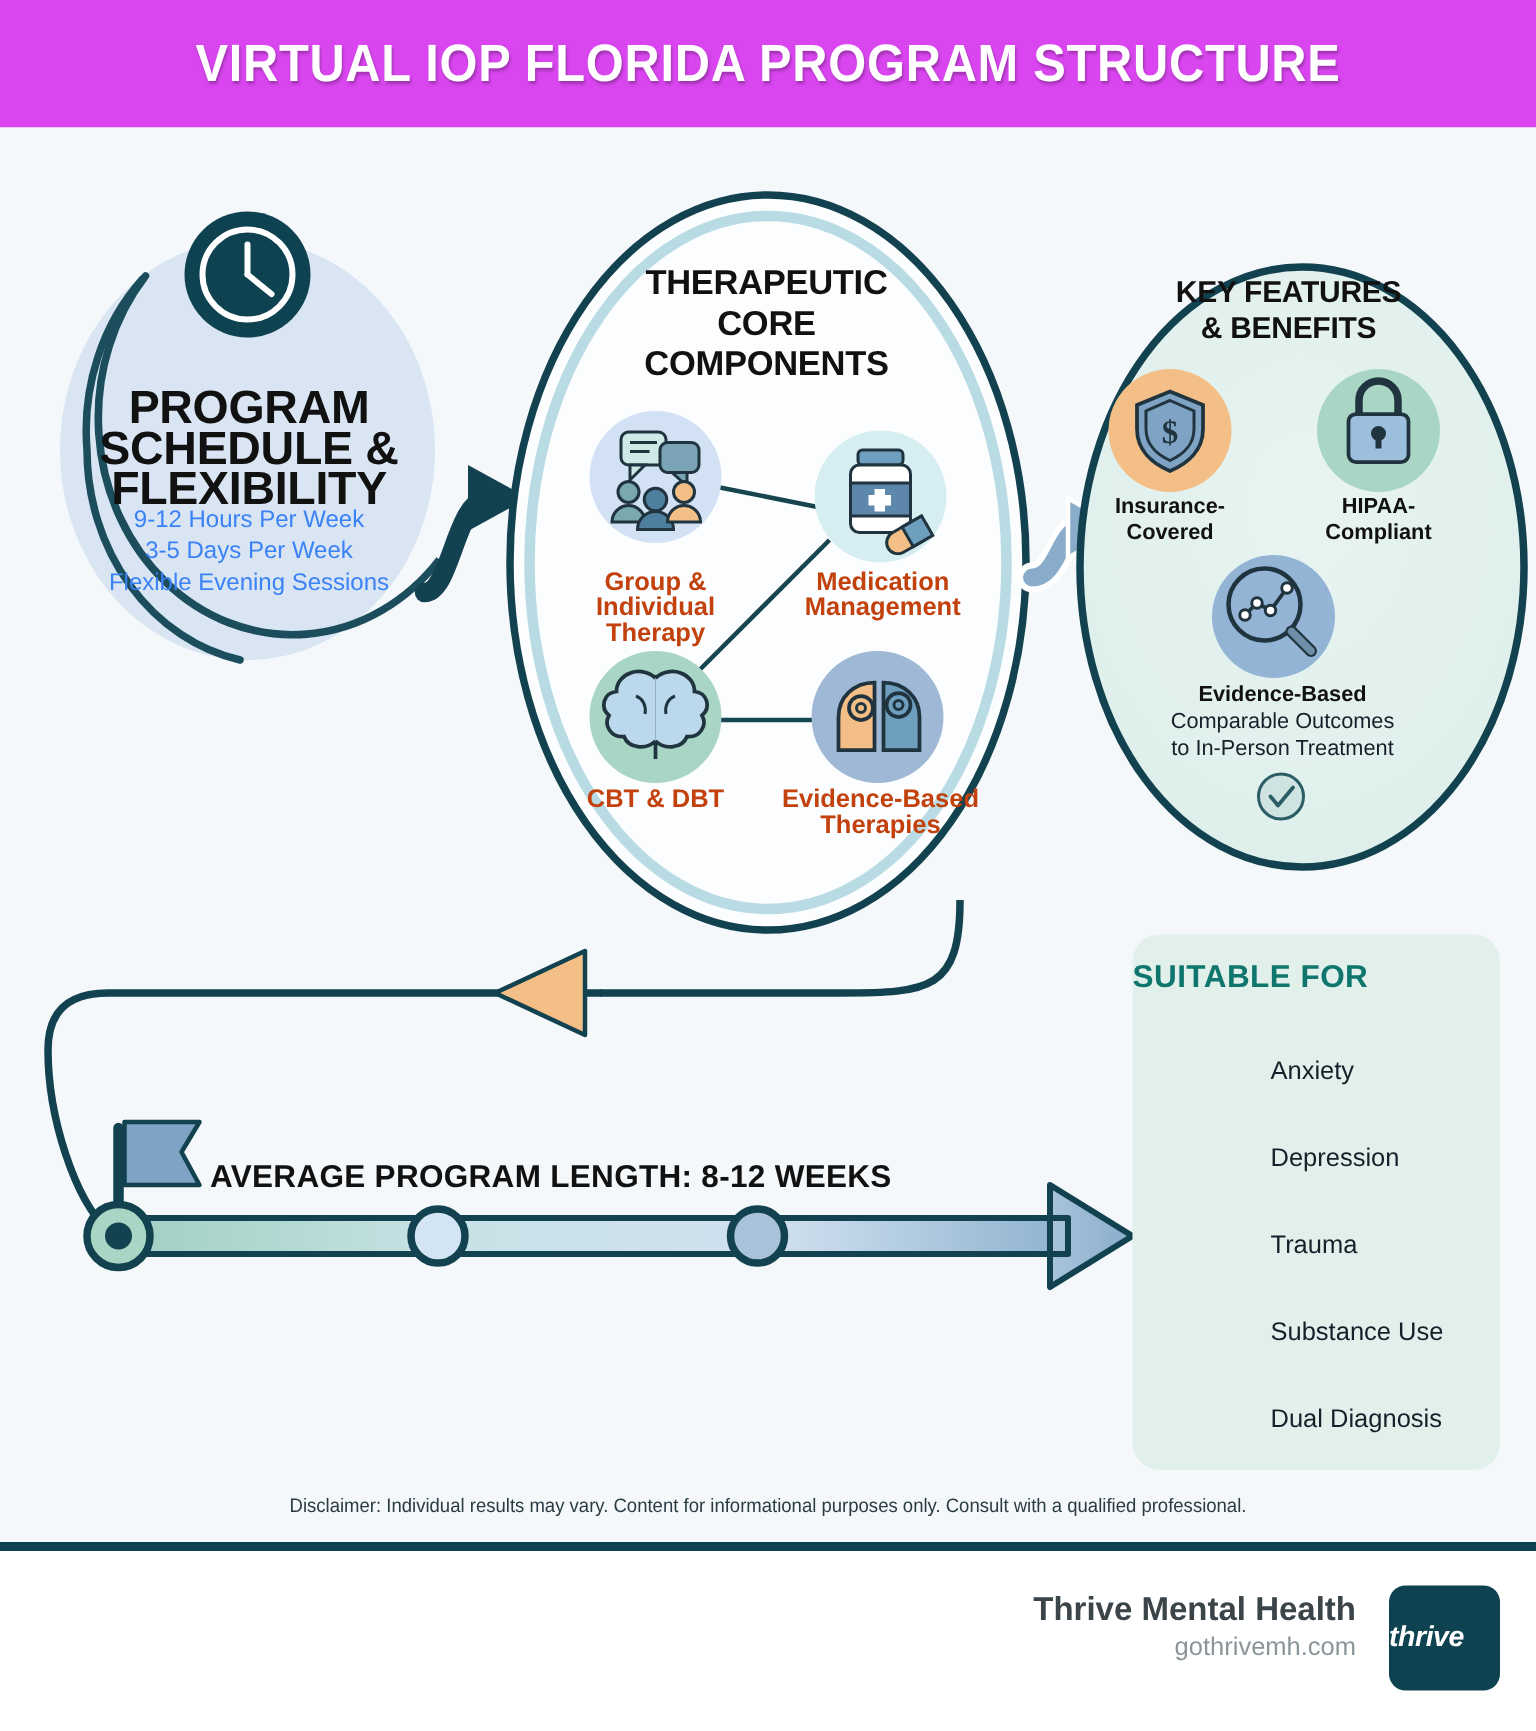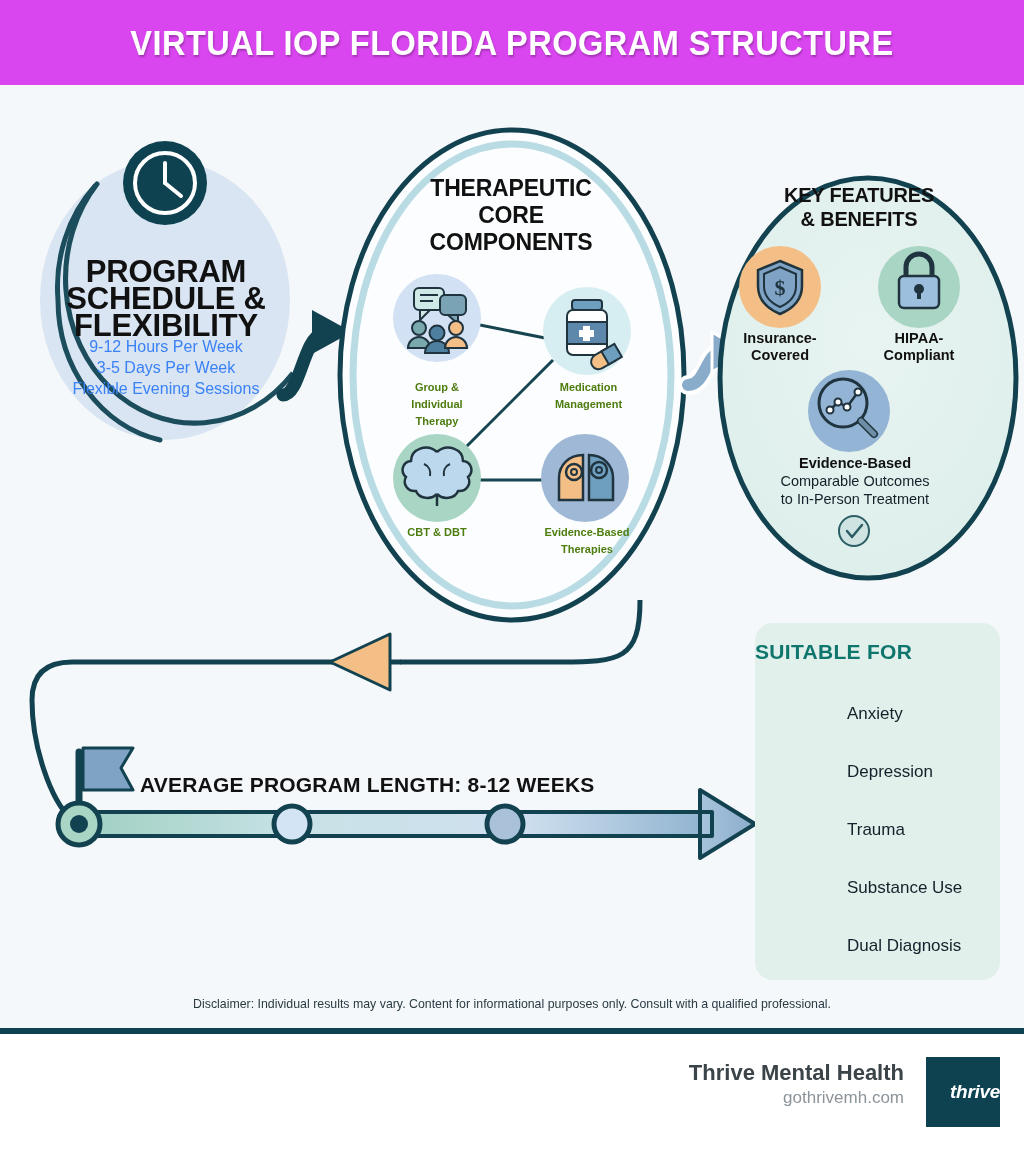--- a/index.html
+++ b/index.html
@@ -57,21 +57,21 @@
   .core-title{
     left:380px;top:175px;width:262px;
     font-size:23px;font-weight:bold;line-height:27px;color:#111;letter-spacing:-0.2px;
   }
   .key-title{
     left:740px;top:183px;width:238px;
     font-size:20px;font-weight:bold;line-height:24px;color:#111;letter-spacing:-0.2px;
   }
 
   .icon-label{
-    font-size:11px;font-weight:bold;line-height:17px;color:#4d7c0f;
+    font-size:17px;font-weight:bold;line-height:17px;color:#c2410c;
   }
   .feat-label{
     font-size:14.5px;font-weight:bold;line-height:17px;color:#111;
   }
   .feat-sub{
     font-size:14.5px;line-height:18px;color:#15202a;font-weight:normal;
   }
 
   .timeline-label{
     left:140px;top:773px;width:530px;
@@ -105,22 +105,22 @@
   .footer-name{
     position:absolute;right:120px;top:1060px;
     font-size:22px;font-weight:bold;color:#3b4449;text-align:right;
   }
   .footer-url{
     position:absolute;right:120px;top:1088px;
     font-size:17px;color:#8b9499;text-align:center;
   }
   .footer-logo{
     position:absolute;right:24px;top:1057px;width:74px;height:70px;
-    background:#0e4250;border-radius:0;
-    display:flex;align-items:center;justify-content:flex-end;
+    background:#0e4250;border-radius:11px;
+    display:flex;align-items:center;justify-content:flex-start;
   }
   .footer-logo span{
     color:#ffffff;font-size:19px;font-weight:bold;font-style:italic;letter-spacing:-0.3px;
   }
 </style>
 </head>
 <body>
 
 <div class="stage">
 

